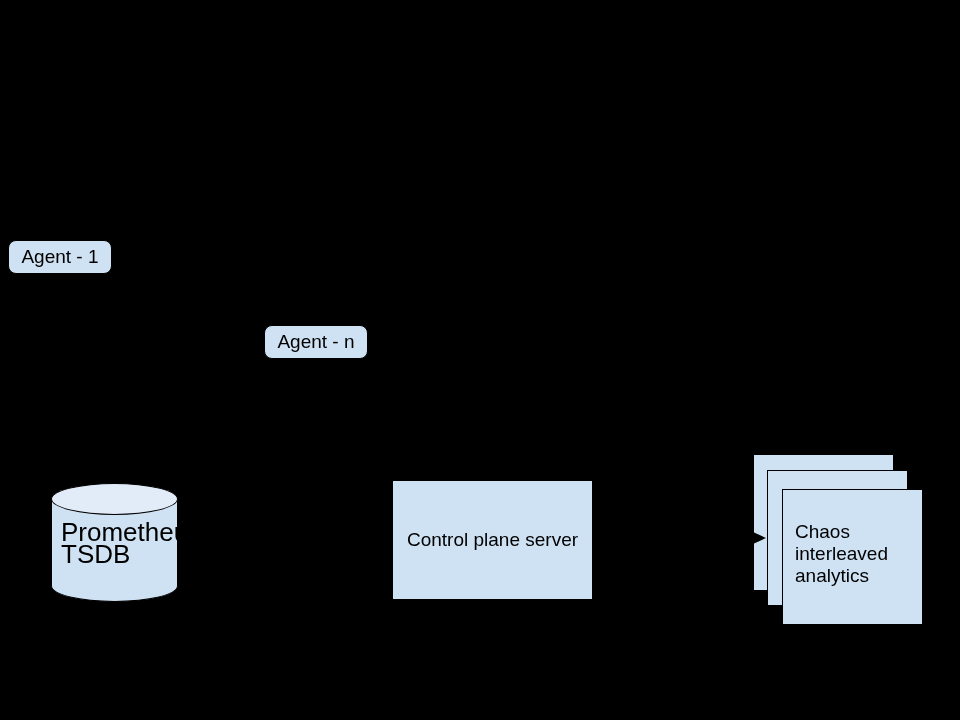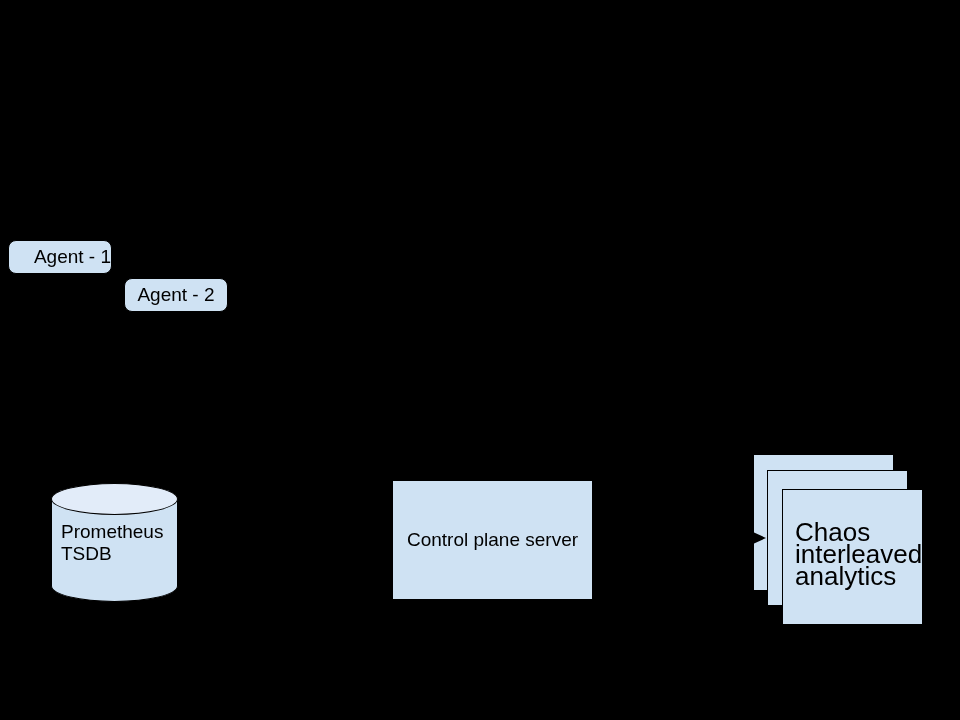--- a/index.html
+++ b/index.html
@@ -22,33 +22,33 @@
     color:#000000;
   }
 
   
   .agent{
     width:104px;height:34px;
     border-radius:8px;
     display:flex;align-items:center;justify-content:center;
     white-space:nowrap;
   }
-  .agent-1{left:8px;top:240px;justify-content:flex-end;}
+  .agent-1{left:8px;top:240px;}
   .agent-2{left:124px;top:278px;}
   .agent-n{left:264px;top:325px;}
 
   
   .cylinder{position:absolute;left:51px;top:483px;width:127px;height:119px;}
   .cyl-part{position:absolute;box-sizing:border-box;background:#cfe2f3;}
   .cyl-bottom{left:0;top:87px;width:127px;height:32px;border-radius:50%;border:1px solid #000000;}
   .cyl-body{left:0;top:16px;width:127px;height:87px;border-left:1px solid #000000;border-right:1px solid #000000;}
   .cyl-top{left:0;top:0;width:127px;height:32px;border-radius:50%;border:1px solid #000000;background:#e2ecf9;}
   .cyl-label{
     position:absolute;left:10px;top:38px;
-    font-size:19px;line-height:22px;z-index:5;
+    font-size:26px;line-height:22px;z-index:5;
   }
   .cyl-label span{display:block;}
 
   
   .control{
     left:392px;top:480px;width:201px;height:120px;
     display:flex;flex-direction:column;align-items:center;justify-content:center;
     text-align:right;line-height:22px;
   }
   .control span{display:block;}
@@ -56,21 +56,21 @@
   
   .page{
     position:absolute;width:141px;
     background:#cfe2f3;border:1px solid #000000;box-sizing:border-box;
   }
   .page-back{left:753px;top:454px;height:137px;z-index:1;}
   .page-middle{left:767px;top:470px;height:136px;z-index:3;}
   .page-front{left:782px;top:489px;height:136px;z-index:4;}
   .page-label{
     position:absolute;left:12px;top:31px;
-    font-size:26px;line-height:22px;
+    font-size:19px;line-height:22px;
   }
   .page-label span{display:block;}
 
   
   .arrow-line{
     position:absolute;left:593px;top:537px;width:160px;height:1px;
     background:#000000;z-index:2;
   }
   .arrow-head{
     position:absolute;left:753px;top:532px;width:0;height:0;
@@ -81,22 +81,22 @@
   }
 </style>
 </head>
 <body>
 
 <div class="canvas">
 
   <div class="node agent agent-1">
     <span>Agent - 1</span>
   </div>
-  <div class="node agent agent-2">
-    <span>Agent - 2</span>
+  <div class="node agent agent-n">
+    <span>Agent - n</span>
   </div>
 
   <div class="cylinder">
     <div class="cyl-part cyl-bottom"></div>
     <div class="cyl-part cyl-body"></div>
     <div class="cyl-part cyl-top"></div>
     <div class="cyl-label">
       <span>Prometheus</span>
       <span>TSDB</span>
     </div>

